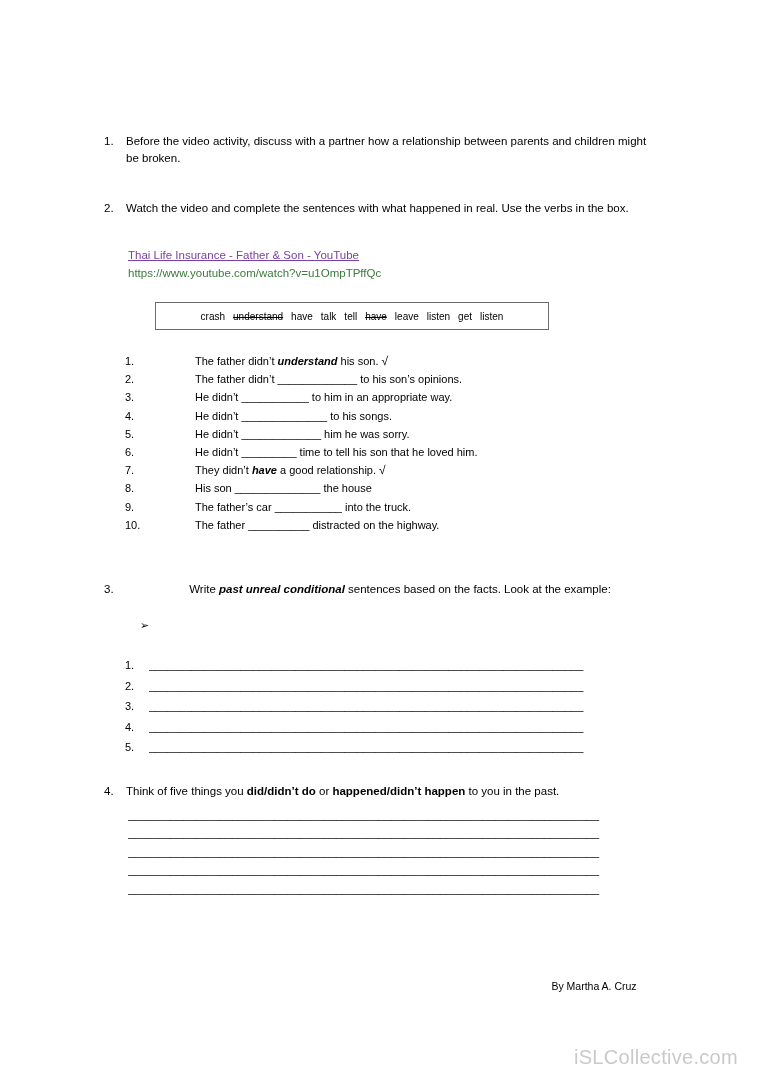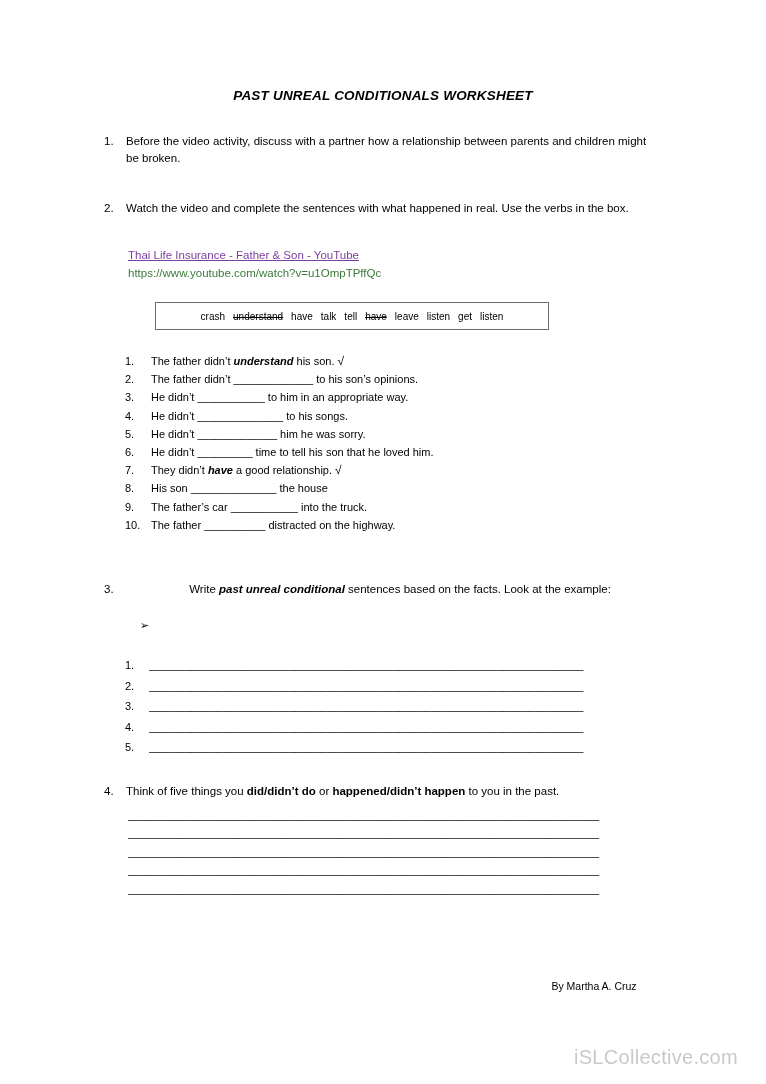--- a/index.html
+++ b/index.html
@@ -117,20 +117,21 @@
     align-items: baseline;
     font-size: 11px;
     line-height: 18.2px;
   }
   .sentence-row .s-num {
     width: 26px;
     flex: 0 0 26px;
   }
   .sentence-row .s-text {
     white-space: pre;
+    margin-left: 44px;
   }
   .chk {
     font-size: 12px;
     padding-left: 3px;
   }
 
   
   .example-line {
     position: absolute;
     top: 617px;
@@ -208,21 +209,20 @@
   }
 
   b, strong { font-weight: bold; }
   i, em { font-style: italic; }
 </style>
 </head>
 <body>
 
 <div class="page">
 
-  <div class="doc-title">PAST UNREAL CONDITIONALS WORKSHEET</div>
 
   <div class="task" id="task1">
     <div class="task-num">1.</div>
     <div class="task-text">Before the video activity, discuss with a partner how a relationship between parents and children might be broken.</div>
   </div>
 
   <div class="task" id="task2">
     <div class="task-num">2.</div>
     <div class="task-text">Watch the video and complete the sentences with what happened in real. Use the verbs in the box.</div>
   </div>

